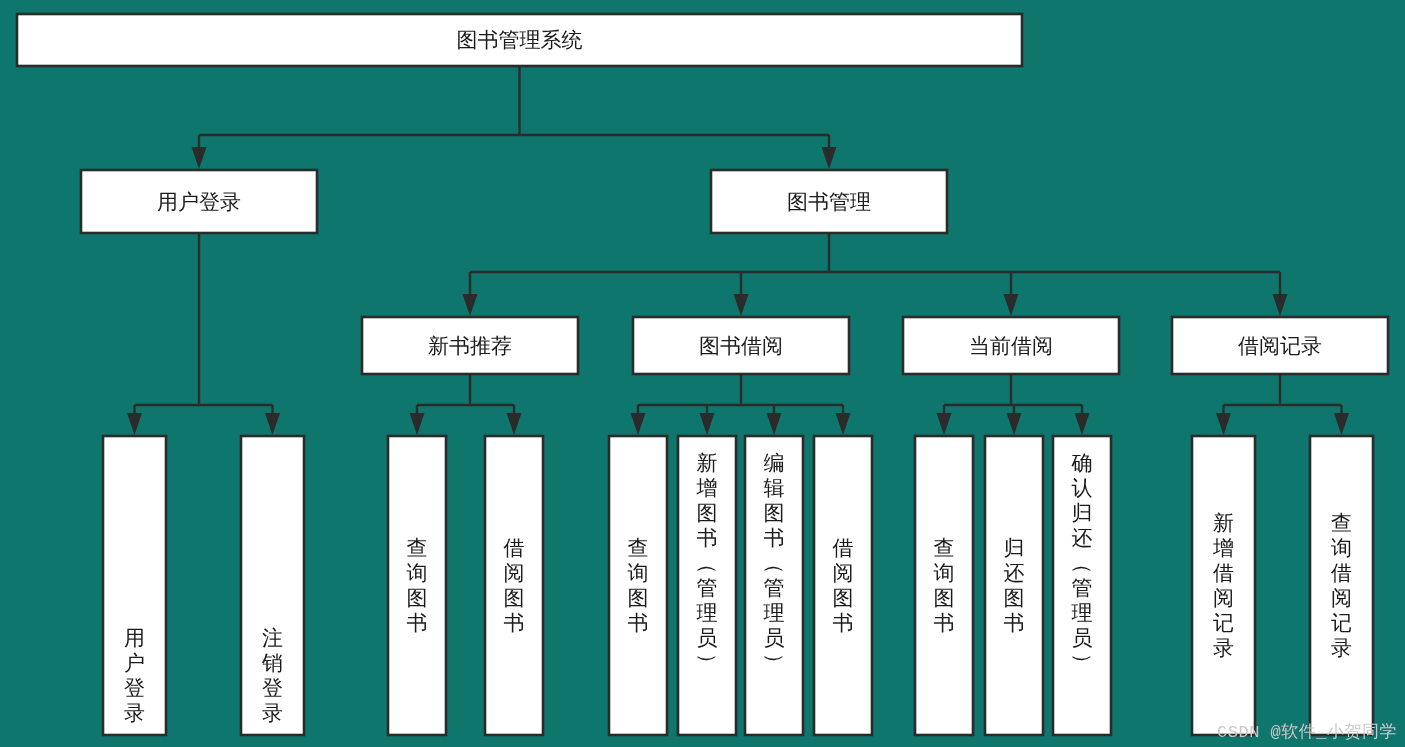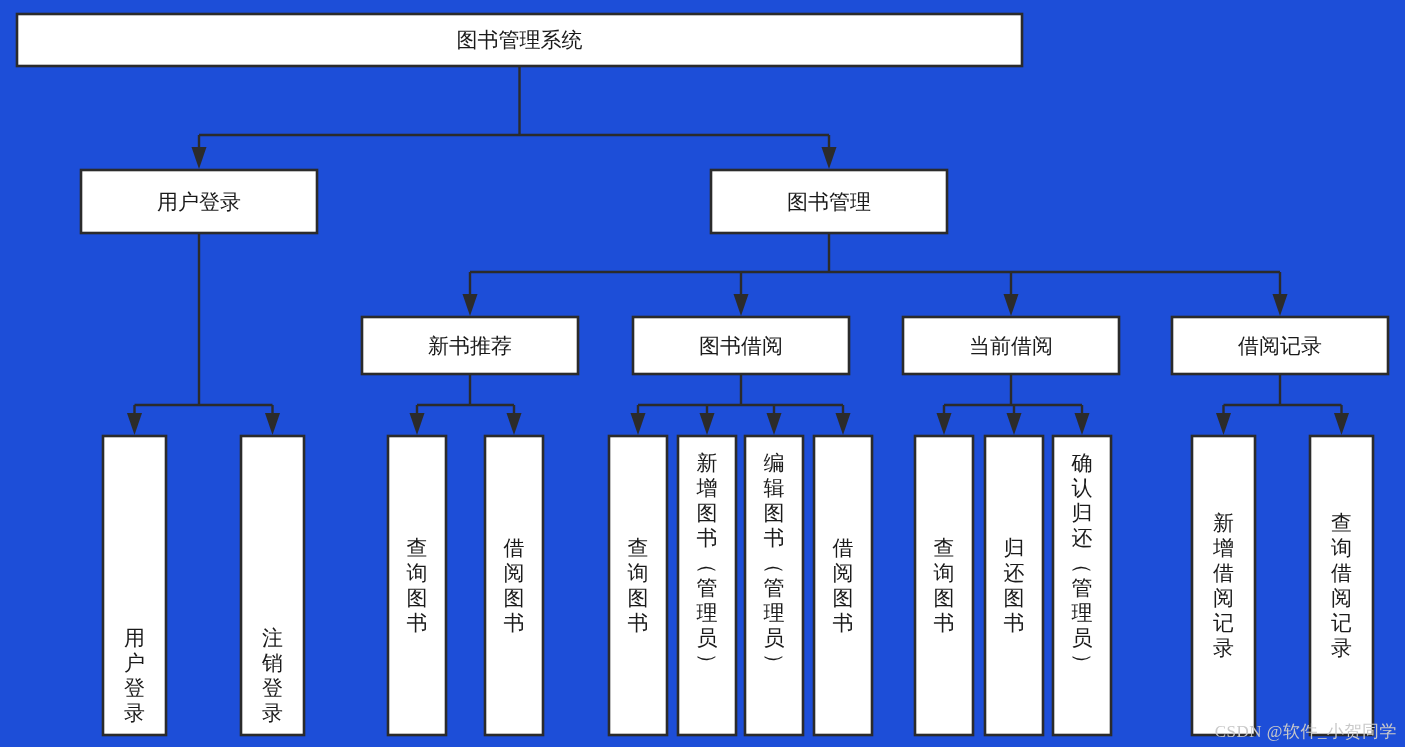--- a/index.html
+++ b/index.html
@@ -11,21 +11,21 @@
   body {
     width: 1405px;
     height: 747px;
     overflow: hidden;
     font-family: "DejaVu Sans", "Liberation Sans", sans-serif;
   }
   #diagram-root {
     position: relative;
     width: 1405px;
     height: 747px;
-    background: #1d4ed8;
+    background: #0f766e;
   }
   svg#diagram-svg {
     position: absolute;
     left: 0;
     top: 0;
     width: 1405px;
     height: 747px;
     display: block;
   }
   .node-rect {
@@ -53,21 +53,21 @@
   .node-label-v {
     font-family: "DejaVu Sans", "Liberation Sans", sans-serif;
     font-size: 21px;
     fill: #1a1a1a;
     text-anchor: middle;
   }
   .watermark {
     position: absolute;
     right: 8px;
     bottom: 4px;
-    font-family: Liberation Serif, serif;
+    font-family: Liberation Mono, monospace;
     font-size: 17px;
     color: #c9c9c9;
     letter-spacing: 0.5px;
     white-space: nowrap;
     pointer-events: none;
   }
 </style>
 </head>
 <body>
 

